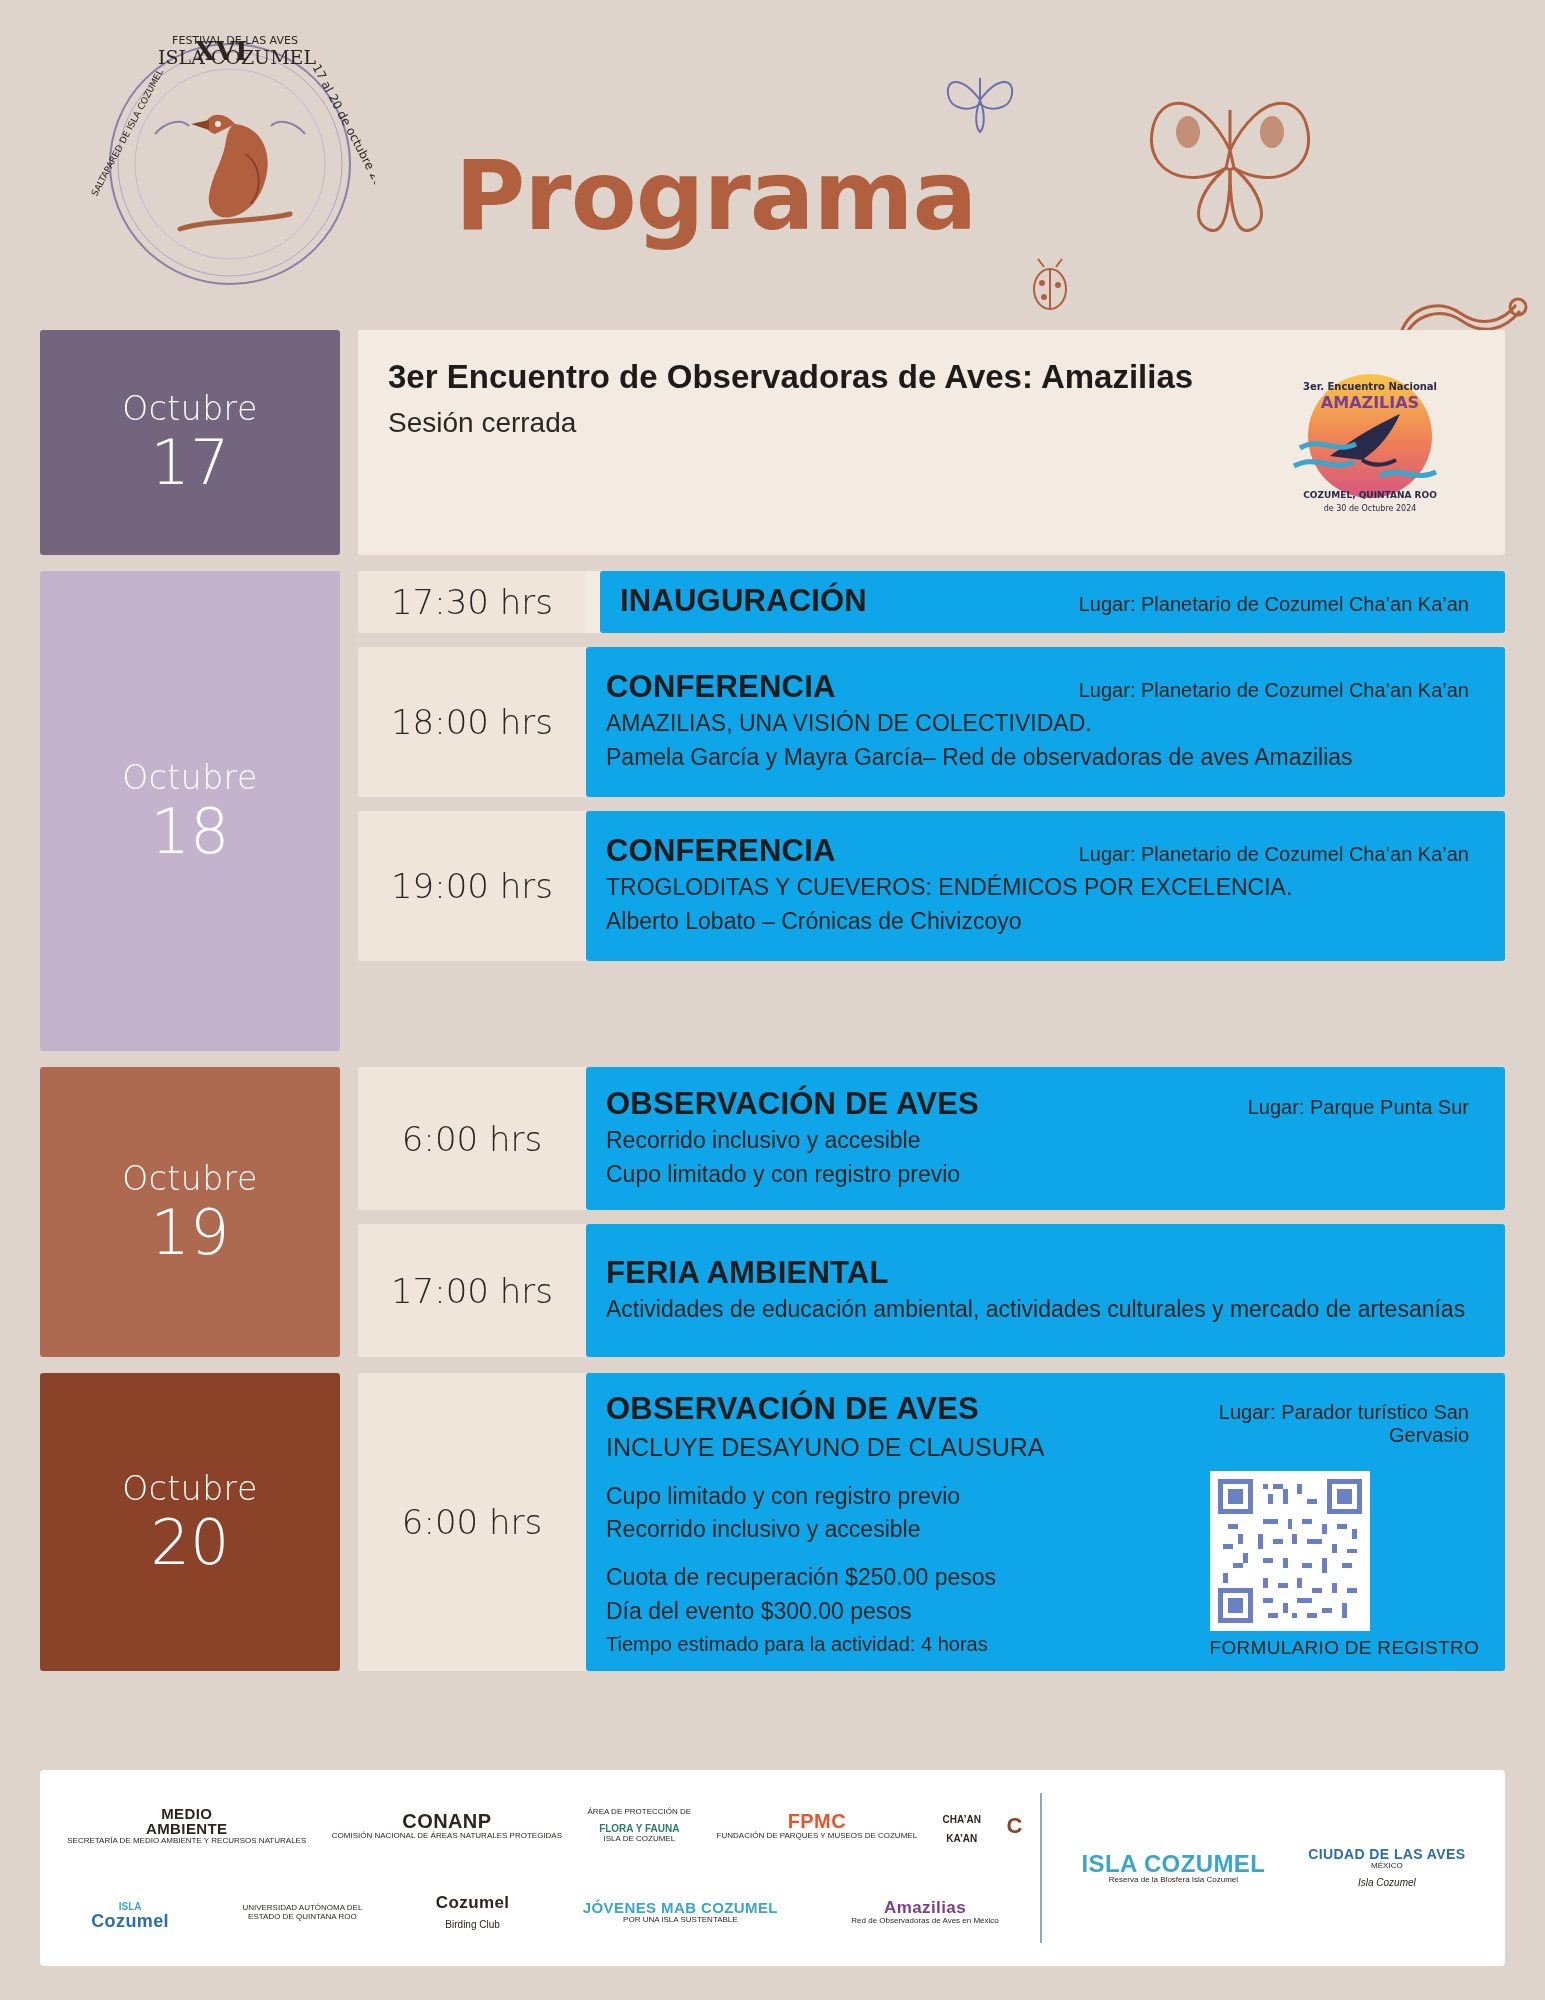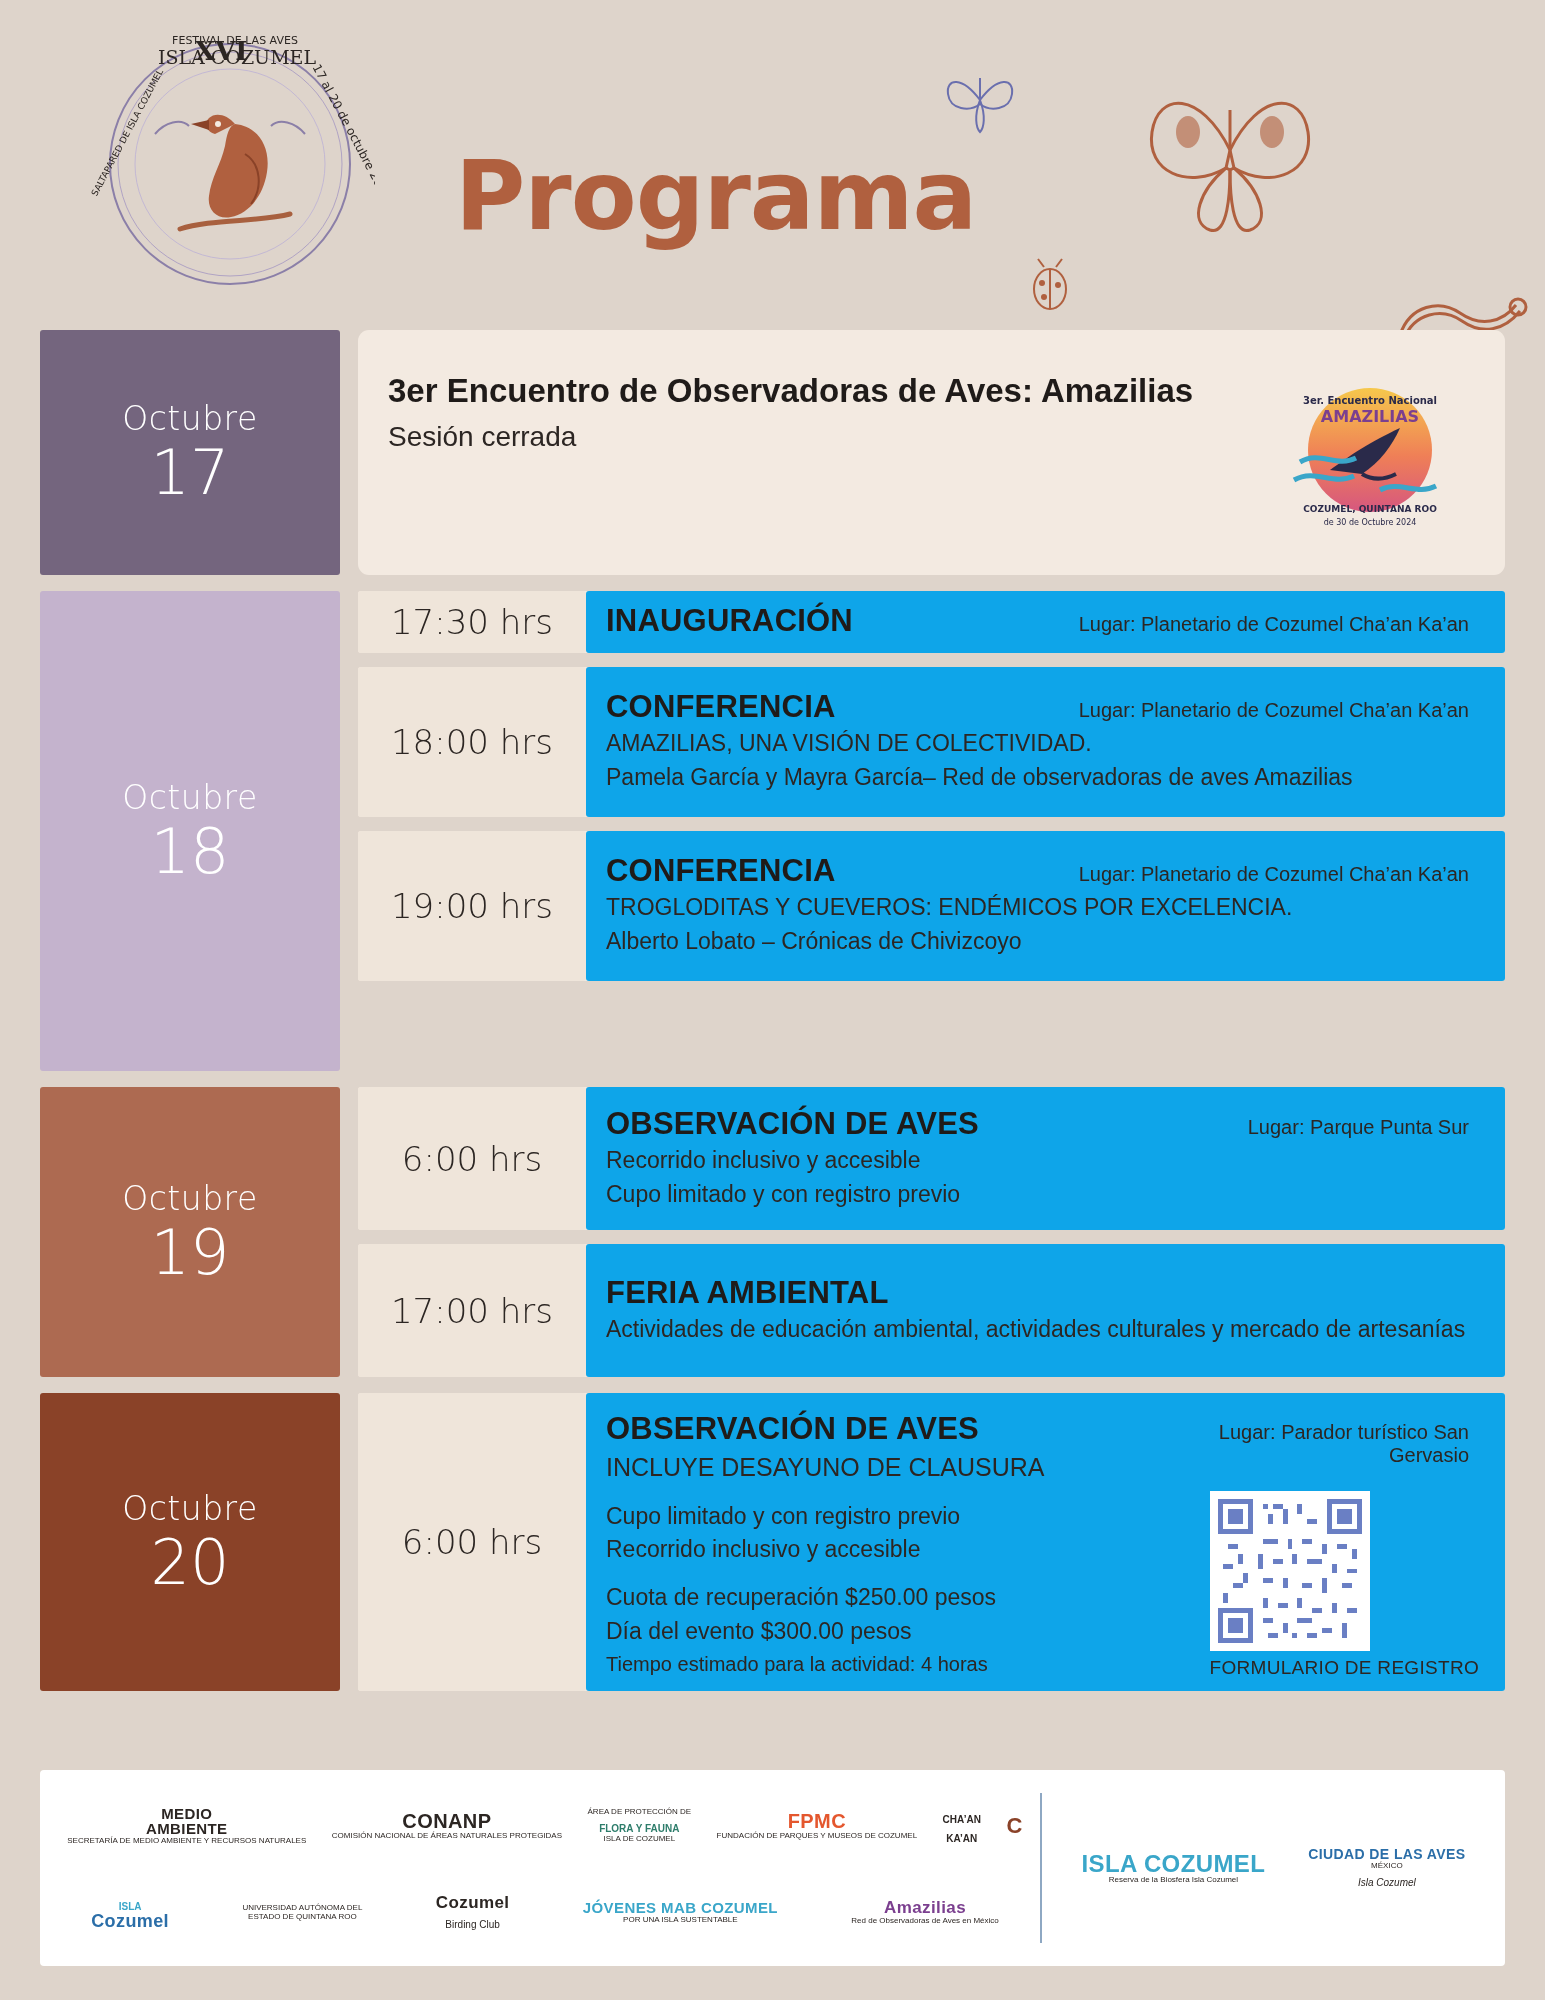--- a/index.html
+++ b/index.html
@@ -65,22 +65,22 @@
   .evt .etitle { font-size:31px; font-weight:bold; color:#1f1b19; letter-spacing:0.2px; }
   .evt .place {
     font-size:20px; font-weight:400; color:#2c2623; text-align:right;
     line-height:1.15; max-width:480px;
   }
   .evt .line { font-size:23px; color:#2c2623; margin-top:4px; line-height:1.3; }
   .evt .small { font-size:20px; }
 
   
   .intro {
-    flex:1; margin-left:18px; background:#f3eae1; border-radius:11px;
-    padding:40px 30px; display:flex; align-items:flex-start; position:relative;
+    flex:1; margin-left:18px; background:#f3eae1; border-radius:3px;
+    padding:26px 30px; display:flex; align-items:flex-start; position:relative;
   }
   .intro .txt { flex:1; }
   .intro h2 { margin:0; font-size:33px; font-weight:bold; line-height:1.25; color:#1f1b19;}
   .intro p { margin:10px 0 0 0; font-size:28px; font-weight:400; color:#2c2623;}
   .logo-amaz {
     width:215px; height:165px; flex:0 0 215px; margin-left:10px; position:relative;
   }
 
   
   .qrwrap { position:absolute; right:26px; bottom:12px; text-align:center; }
@@ -216,21 +216,21 @@
       </div>
     </div>
 
     <div class="dayrow">
       <div class="daybox" style="background:#c4b3cd; min-height:480px;">
         <div class="m">Octubre</div>
         <div class="d">18</div>
       </div>
       <div class="dayevents">
 
-        <div class="evt" style="min-height:62px;">
+        <div class="evt" style="min-height:62px;gap:14px;">
           <div class="time">17:30 hrs</div>
           <div class="body">
             <div class="headline">
               <div class="etitle">INAUGURACIÓN</div>
               <div class="place">Lugar: Planetario de Cozumel Cha’an Ka’an</div>
             </div>
           </div>
         </div>
 
         <div class="evt" style="min-height:150px;">

